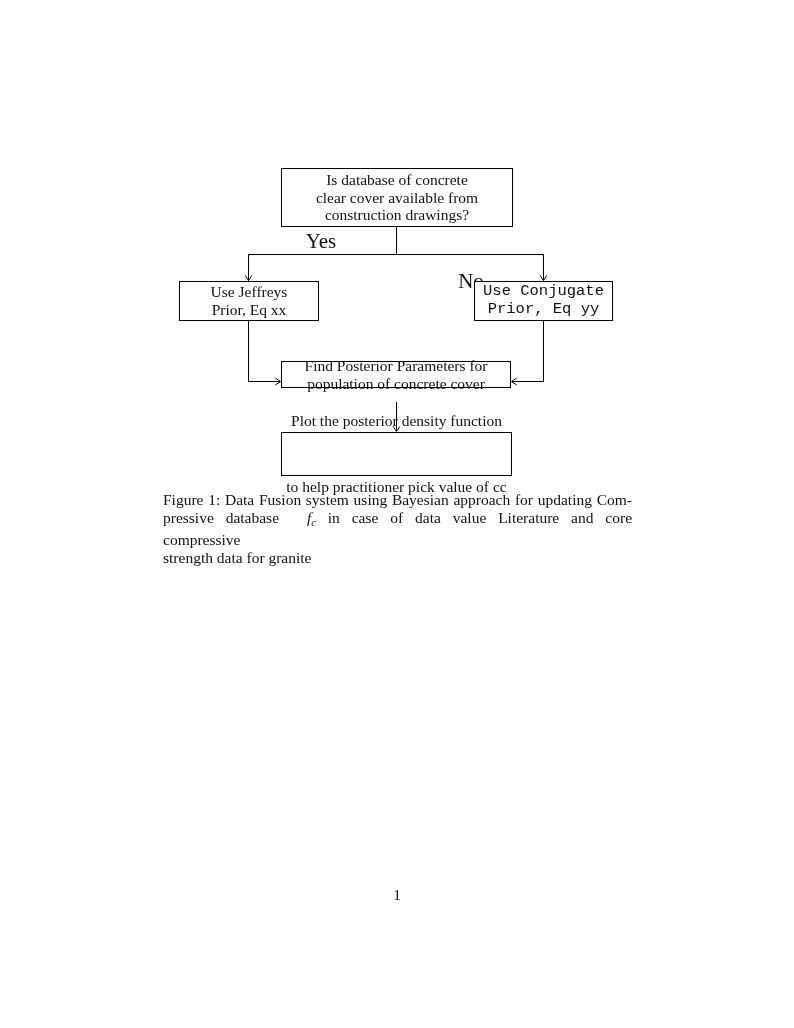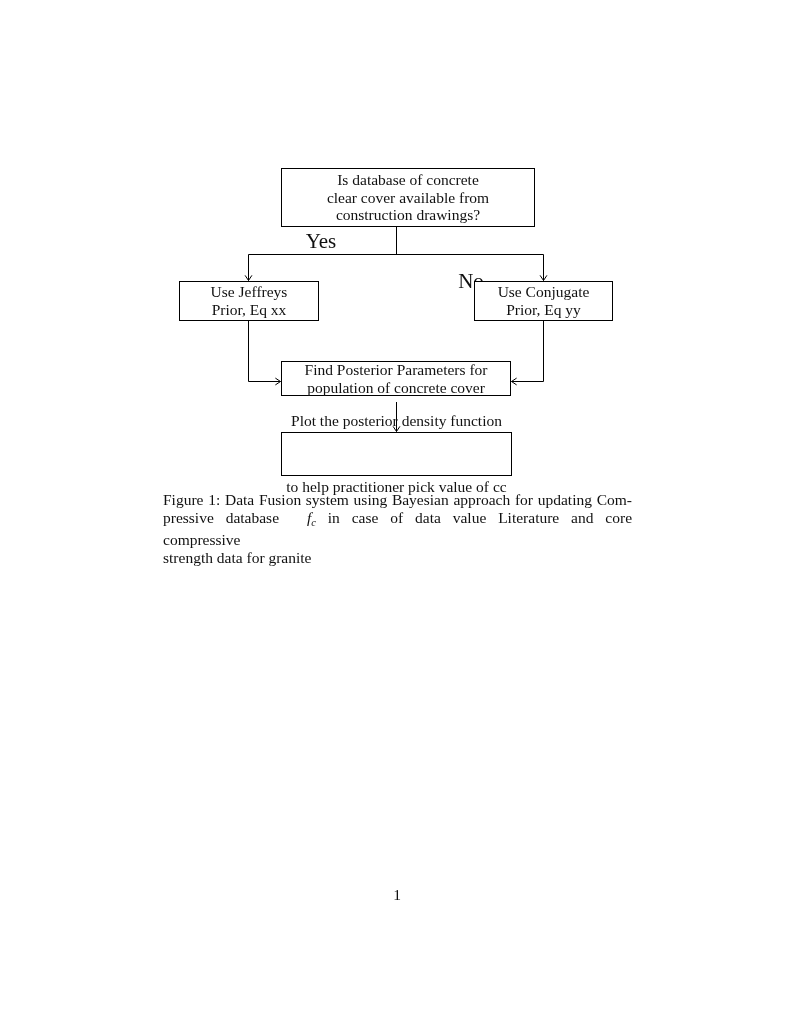--- a/index.html
+++ b/index.html
@@ -42,24 +42,24 @@
     align-items: center;
     justify-content: center;
     text-align: center;
     font-size: 15.5px;
     line-height: 17.6px;
   }
   .node span {
     display: block;
     white-space: nowrap;
   }
-  .node-decision  { left: 281px; top: 168px; width: 254px; height: 59px; }
+  .node-decision  { left: 281px; top: 168px; width: 232px; height: 59px; }
   .node-jeffreys  { left: 179px; top: 281px; width: 140px; height: 40px; }
-  .node-conjugate { left: 474px; top: 281px; width: 139px; height: 40px; }
-  .node-posterior { left: 281px; top: 361px; width: 230px; height: 35px; }
+  .node-conjugate { left: 474px; top: 281px; width: 139px; height: 40px; font-family: Liberation Mono, monospace; }
+  .node-posterior { left: 281px; top: 361px; width: 230px; height: 27px; }
   .node-plot      { left: 281px; top: 432px; width: 231px; height: 44px; gap: 48px; }
   .edge-label {
     position: absolute;
     top: 233px;
     width: 60px;
     text-align: center;
     font-size: 21px;
     line-height: 17px;
   }
   .edge-label-yes { left: 291px; }

